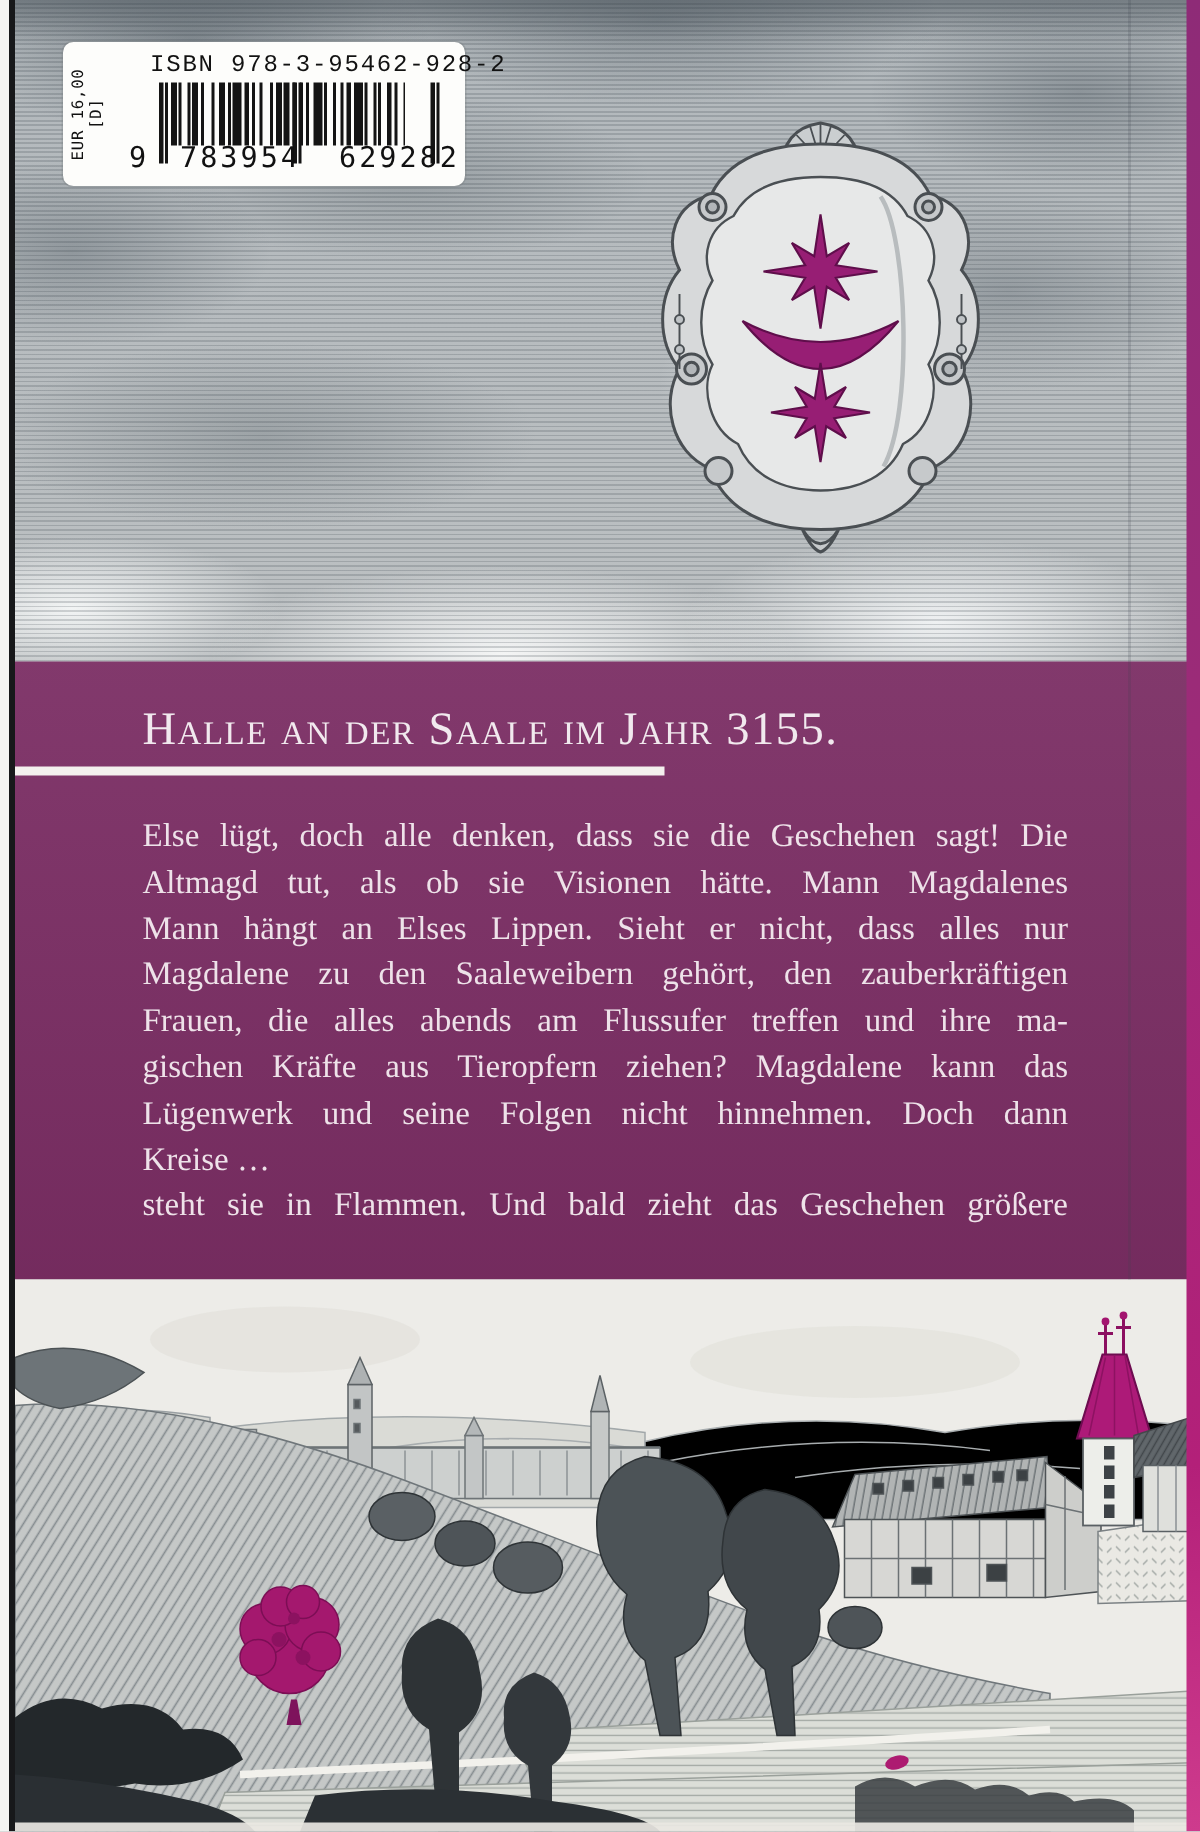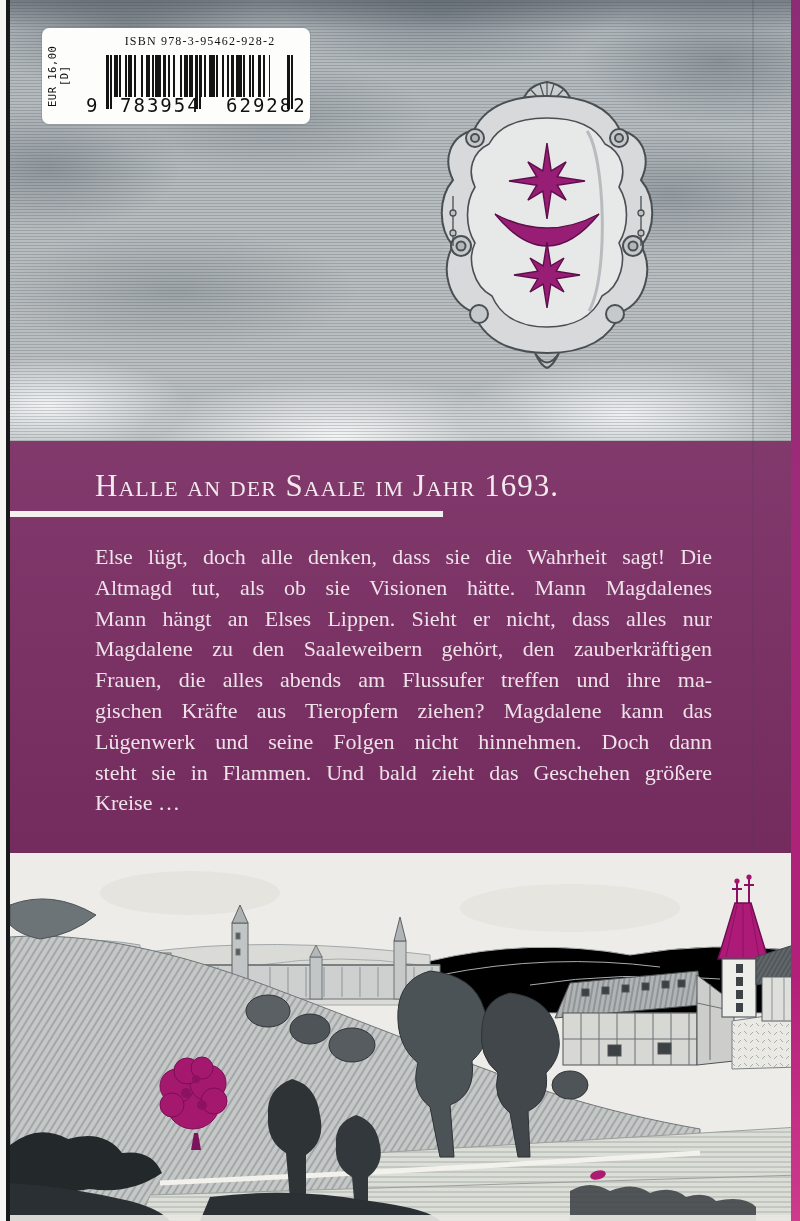--- a/index.html
+++ b/index.html
@@ -26,21 +26,21 @@
       linear-gradient(180deg,#b2b8bc,#bcc0c2);}
   #crease{position:absolute;left:752px;top:0;width:2px;height:853px;background:rgba(60,66,76,.18);}
 
   
   #barcode-label{position:absolute;left:42px;top:28px;width:268px;height:96px;background:#fdfdfb;
     border-radius:7px;box-shadow:0 0 0 1px rgba(120,125,128,.35);}
   #price{position:absolute;left:4px;top:4px;bottom:4px;width:20px;
     writing-mode:vertical-rl;transform:rotate(180deg);text-align:center;
     font-family:"DejaVu Sans Mono",monospace;font-size:10.5px;letter-spacing:.5px;color:#111;}
   #isbn-line{position:absolute;left:58px;top:6px;width:200px;text-align:center;
-    font-family:Liberation Serif, serif;font-size:12px;letter-spacing:1.2px;color:#121212;white-space:nowrap;}
+    font-family:Liberation Mono, monospace;font-size:16px;letter-spacing:1.2px;color:#121212;white-space:nowrap;}
   #bars{position:absolute;left:64px;top:27px;width:186px;height:54px;}
   #bars .row{position:absolute;left:8px;top:0;height:42px;display:flex;}
   #bars .row span{flex:none;height:42px;}
   #bars .b{background:#141414;} #bars .w{background:transparent;}
   #bars .guard{position:absolute;top:0;width:2.6px;height:54px;background:#141414;}
   .digit{position:absolute;top:66px;font-family:"DejaVu Sans Mono",monospace;font-size:19px;color:#111;letter-spacing:2px;white-space:nowrap;}
   #d-left{left:44px;} #d-g1{left:78px;} #d-g2{left:184px;}
 
   
   #cartouche{position:absolute;left:437px;top:76px;width:220px;height:300px;}
@@ -194,32 +194,32 @@
     </g>
 
     <g fill="#971e74" stroke="#5f0e4b" stroke-width="1.4">
       <polygon points="110.0,67.0 114.2,94.8 129.1,85.9 120.2,100.8 148.0,105.0 120.2,109.2 129.1,124.1 114.2,115.2 110.0,143.0 105.8,115.2 90.9,124.1 99.8,109.2 72.0,105.0 99.8,100.8 90.9,85.9 105.8,94.8"></polygon>
       <path d="M58,132 Q110,196 162,132 Q110,160 58,132 Z" transform="translate(0,6)"></path>
       <polygon points="110.0,166.0 113.8,189.8 127.0,182.0 119.2,195.2 143.0,199.0 119.2,202.8 127.0,216.0 113.8,208.2 110.0,232.0 106.2,208.2 93.0,216.0 100.8,202.8 77.0,199.0 100.8,195.2 93.0,182.0 106.2,189.8"></polygon>
     </g>
   </svg>
 
   <div id="band">
-    <div id="tagline">Halle an der Saale im Jahr 1693.</div>
+    <div id="tagline">Halle an der Saale im Jahr 3155.</div>
     <div id="rule"></div>
     <div id="blurb">
-        <div class="blurb-line">Else lügt, doch alle denken, dass sie die Wahrheit sagt! Die</div>
+        <div class="blurb-line">Else lügt, doch alle denken, dass sie die Geschehen sagt! Die</div>
         <div class="blurb-line">Altmagd tut, als ob sie Visionen hätte. Mann Magdalenes</div>
         <div class="blurb-line">Mann hängt an Elses Lippen. Sieht er nicht, dass alles nur</div>
         <div class="blurb-line">Magdalene zu den Saaleweibern gehört, den zauberkräftigen</div>
         <div class="blurb-line">Frauen, die alles abends am Flussufer treffen und ihre ma-</div>
         <div class="blurb-line">gischen Kräfte aus Tieropfern ziehen? Magdalene kann das</div>
         <div class="blurb-line">Lügenwerk und seine Folgen nicht hinnehmen. Doch dann</div>
+        <div class="blurb-line last">Kreise …</div>
         <div class="blurb-line">steht sie in Flammen. Und bald zieht das Geschehen größere</div>
-        <div class="blurb-line last">Kreise …</div>
       </div>
   </div>
 
   <svg id="landscape" viewBox="0 0 790 368">
     <defs>
       <pattern id="pHill" width="6" height="6" patternUnits="userSpaceOnUse" patternTransform="rotate(32)">
         <rect width="6" height="6" fill="#c5c8c7"></rect>
           <line x1="1" y1="0" x2="1" y2="6" stroke="#858c8f" stroke-width="1.1"></line>
       </pattern>
       <pattern id="pField" width="9" height="5" patternUnits="userSpaceOnUse">

